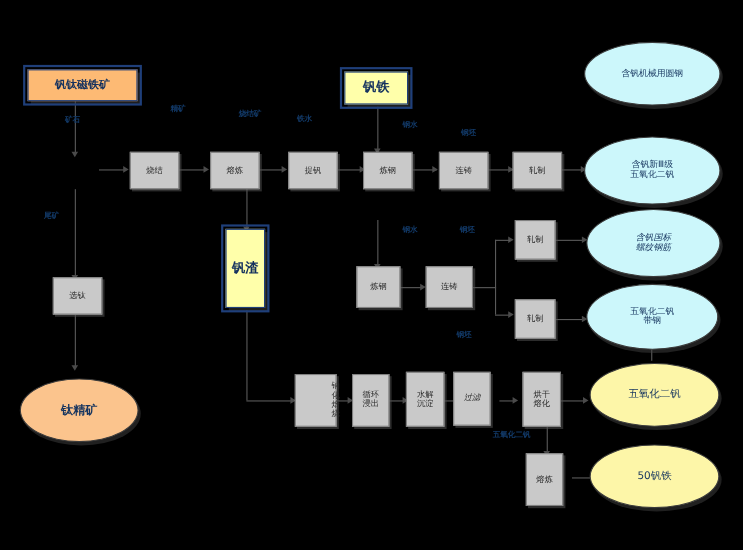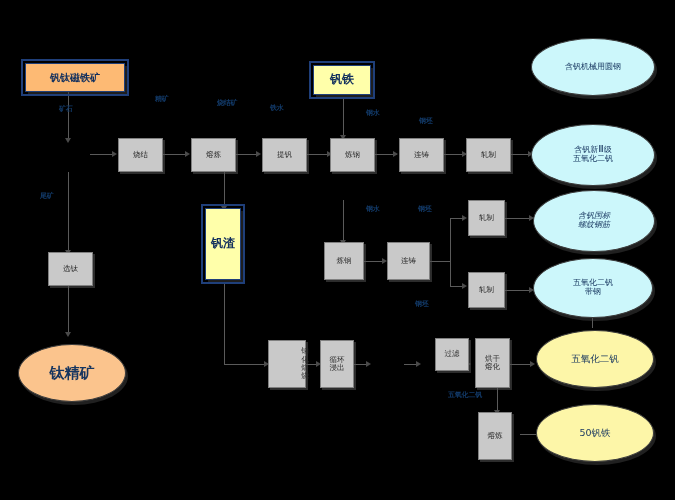--- a/index.html
+++ b/index.html
@@ -64,21 +64,21 @@
 
   
   .ellipse {
     border-radius: 50%;
     border: 1px solid #3b3b3b;
     font-size: 8px;
     box-shadow: 2px 3px 0 rgba(70,70,70,0.45);
   }
   .ell-cyan { background: #ccf7fb; color: #16355f; }
   .ell-yellow { background: #fdf6a8; color: #16355f; font-size: 9.5px; }
-  .ell-orange { background: #fbc48d; color: #16355f; font-size: 15px; font-weight: bold; }
+  .ell-orange { background: #fbc48d; color: #16355f; font-size: 11px; font-weight: bold; }
 
   
   .line {
     position: absolute;
     background: #5a5a5a;
   }
   .line-h { height: 1px; }
   .line-v { width: 1px; }
 
   .arrow {
@@ -213,21 +213,23 @@
   <div class="node proc" style="left:48px; top:252px; width:45px; height:34px;">选钛</div>
   <div class="node proc" style="left:324px; top:242px; width:40px; height:38px;">炼钢</div>
   <div class="node proc" style="left:387px; top:242px; width:43px; height:38px;">连铸</div>
   <div class="node proc" style="left:468px; top:200px; width:37px; height:36px;">轧制</div>
   <div class="node proc" style="left:468px; top:272px; width:37px; height:36px;">轧制</div>
 
   <div class="node proc" style="left:268px; top:340px; width:36px; height:48px;padding-left:36px;">钠化
 焙烧</div>
   <div class="node proc" style="left:320px; top:340px; width:34px; height:48px;font-family:Liberation Mono, monospace;">循环
 浸出</div>
-  <div class="node proc" style="left:435px; top:338px; width:34px; height:33px;">过滤</div>
+  <div class="node proc" style="left:369px; top:338px; width:35px; height:50px;">水解
+沉淀</div>
+  <div class="node proc" style="left:412px; top:338px; width:34px; height:49px;font-style:italic;">过滤</div>
   <div class="node proc" style="left:475px; top:338px; width:35px; height:50px;">烘干
 熔化</div>
   <div class="node proc" style="left:478px; top:412px; width:34px; height:48px;">熔炼</div>
 
   <div class="node ellipse ell-orange" style="left:18px; top:344px; width:108px; height:58px;">钛精矿</div>
 
   <div class="node ellipse ell-cyan" style="left:531px; top:38px; width:124px; height:58px;">含钒机械用圆钢</div>
   <div class="node ellipse ell-cyan" style="left:531px; top:124px; width:124px; height:62px;">含钒新Ⅲ级
 五氧化二钒</div>
   <div class="node ellipse ell-cyan" style="left:533px; top:190px; width:122px; height:62px;font-style:italic;">含钒国标

